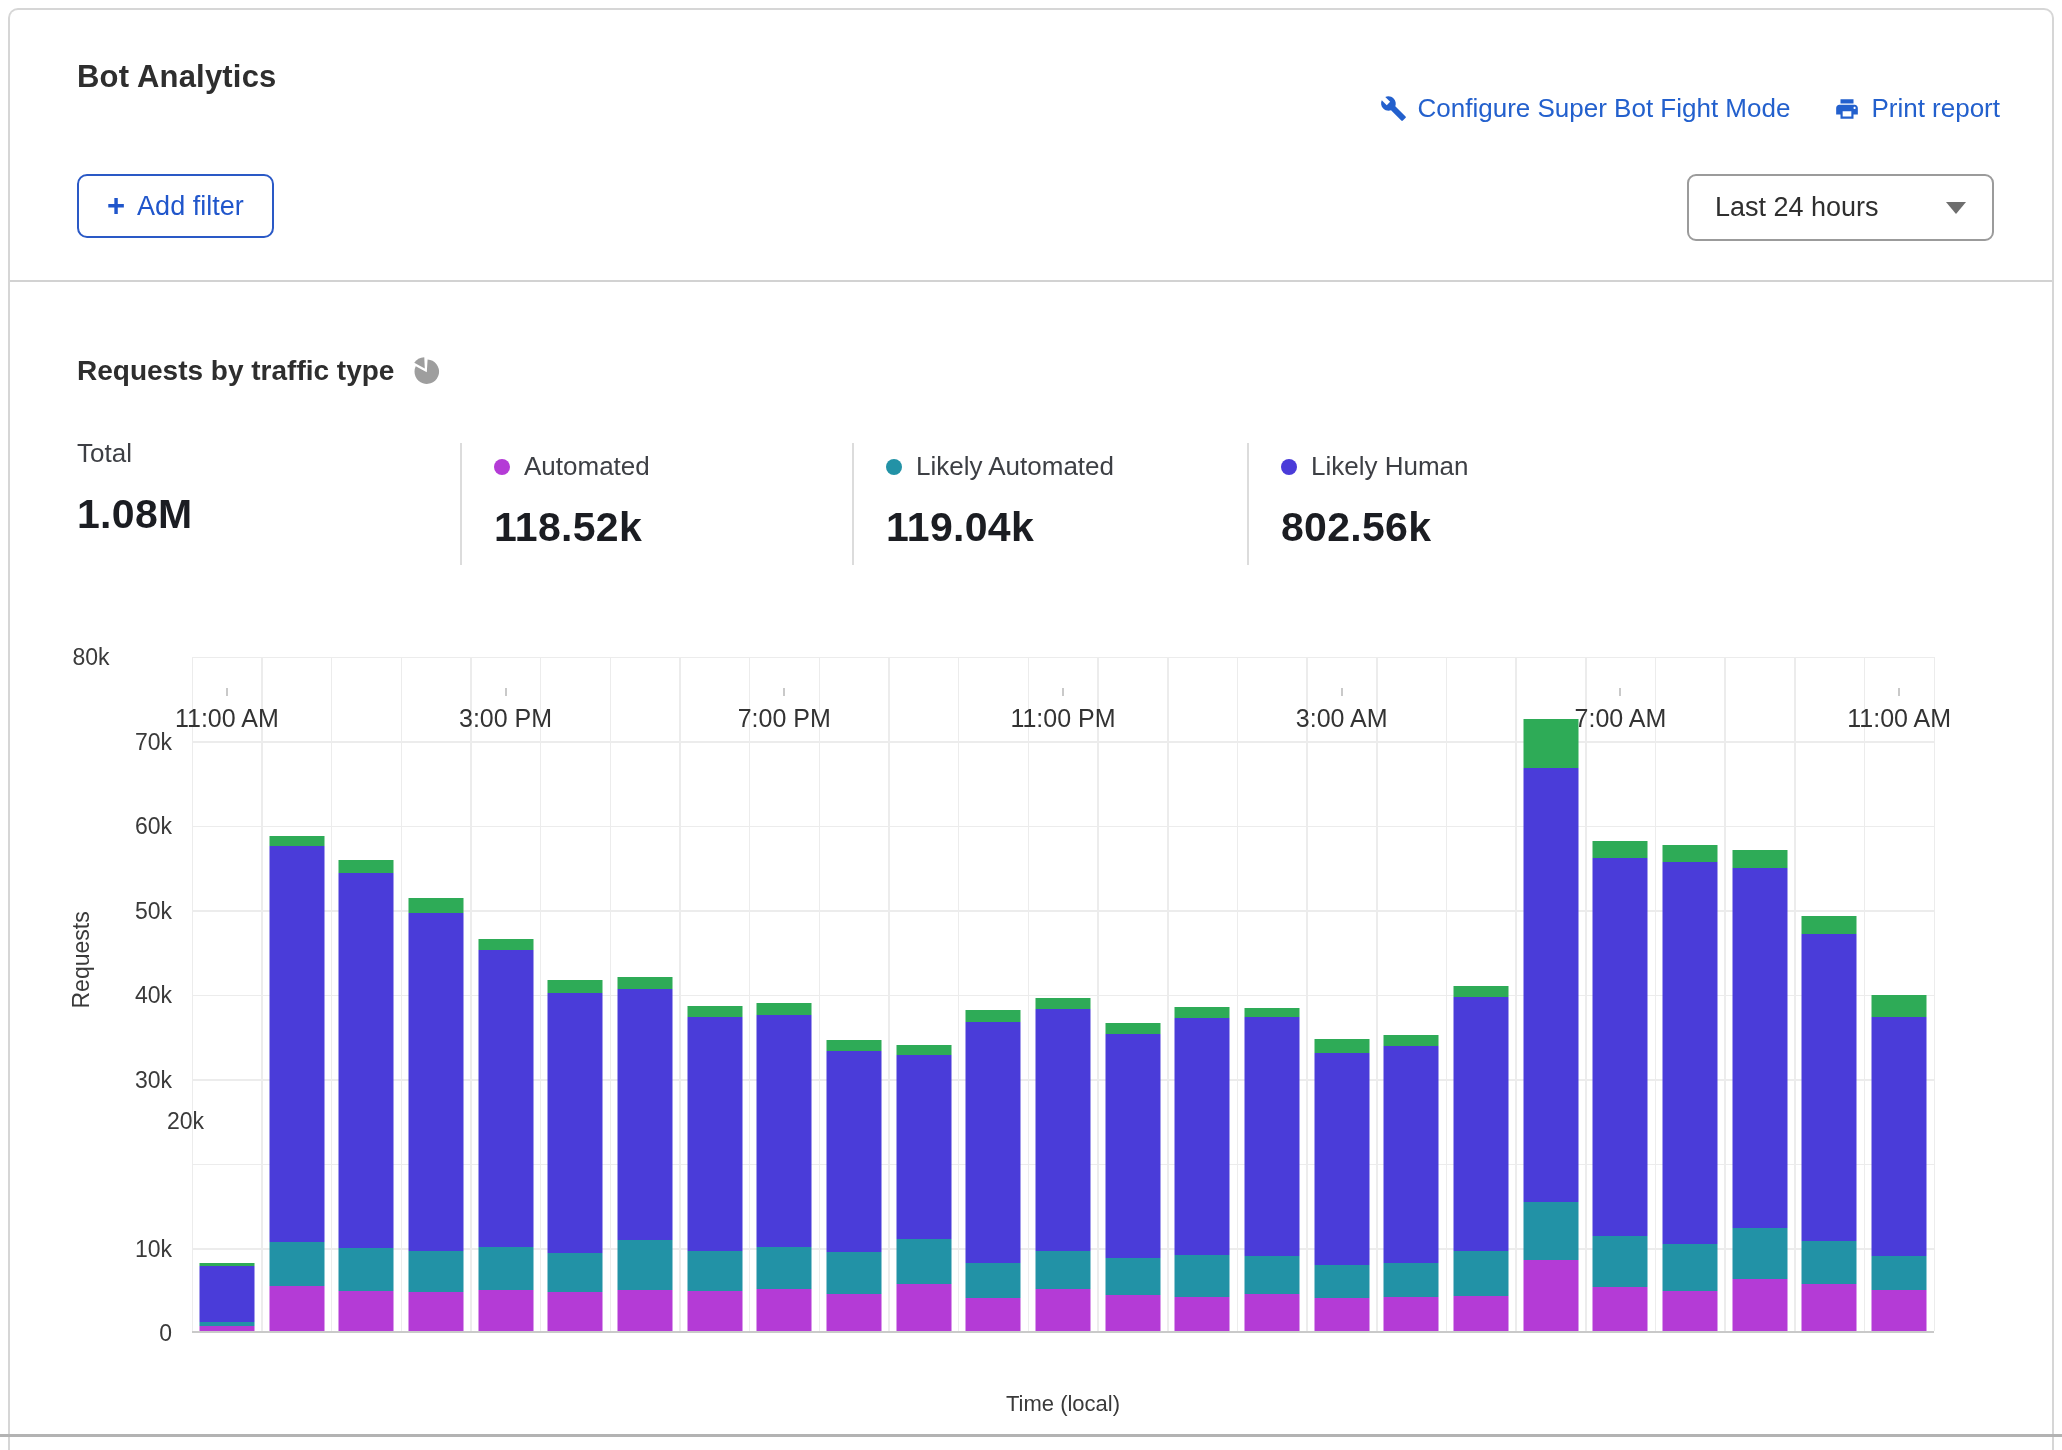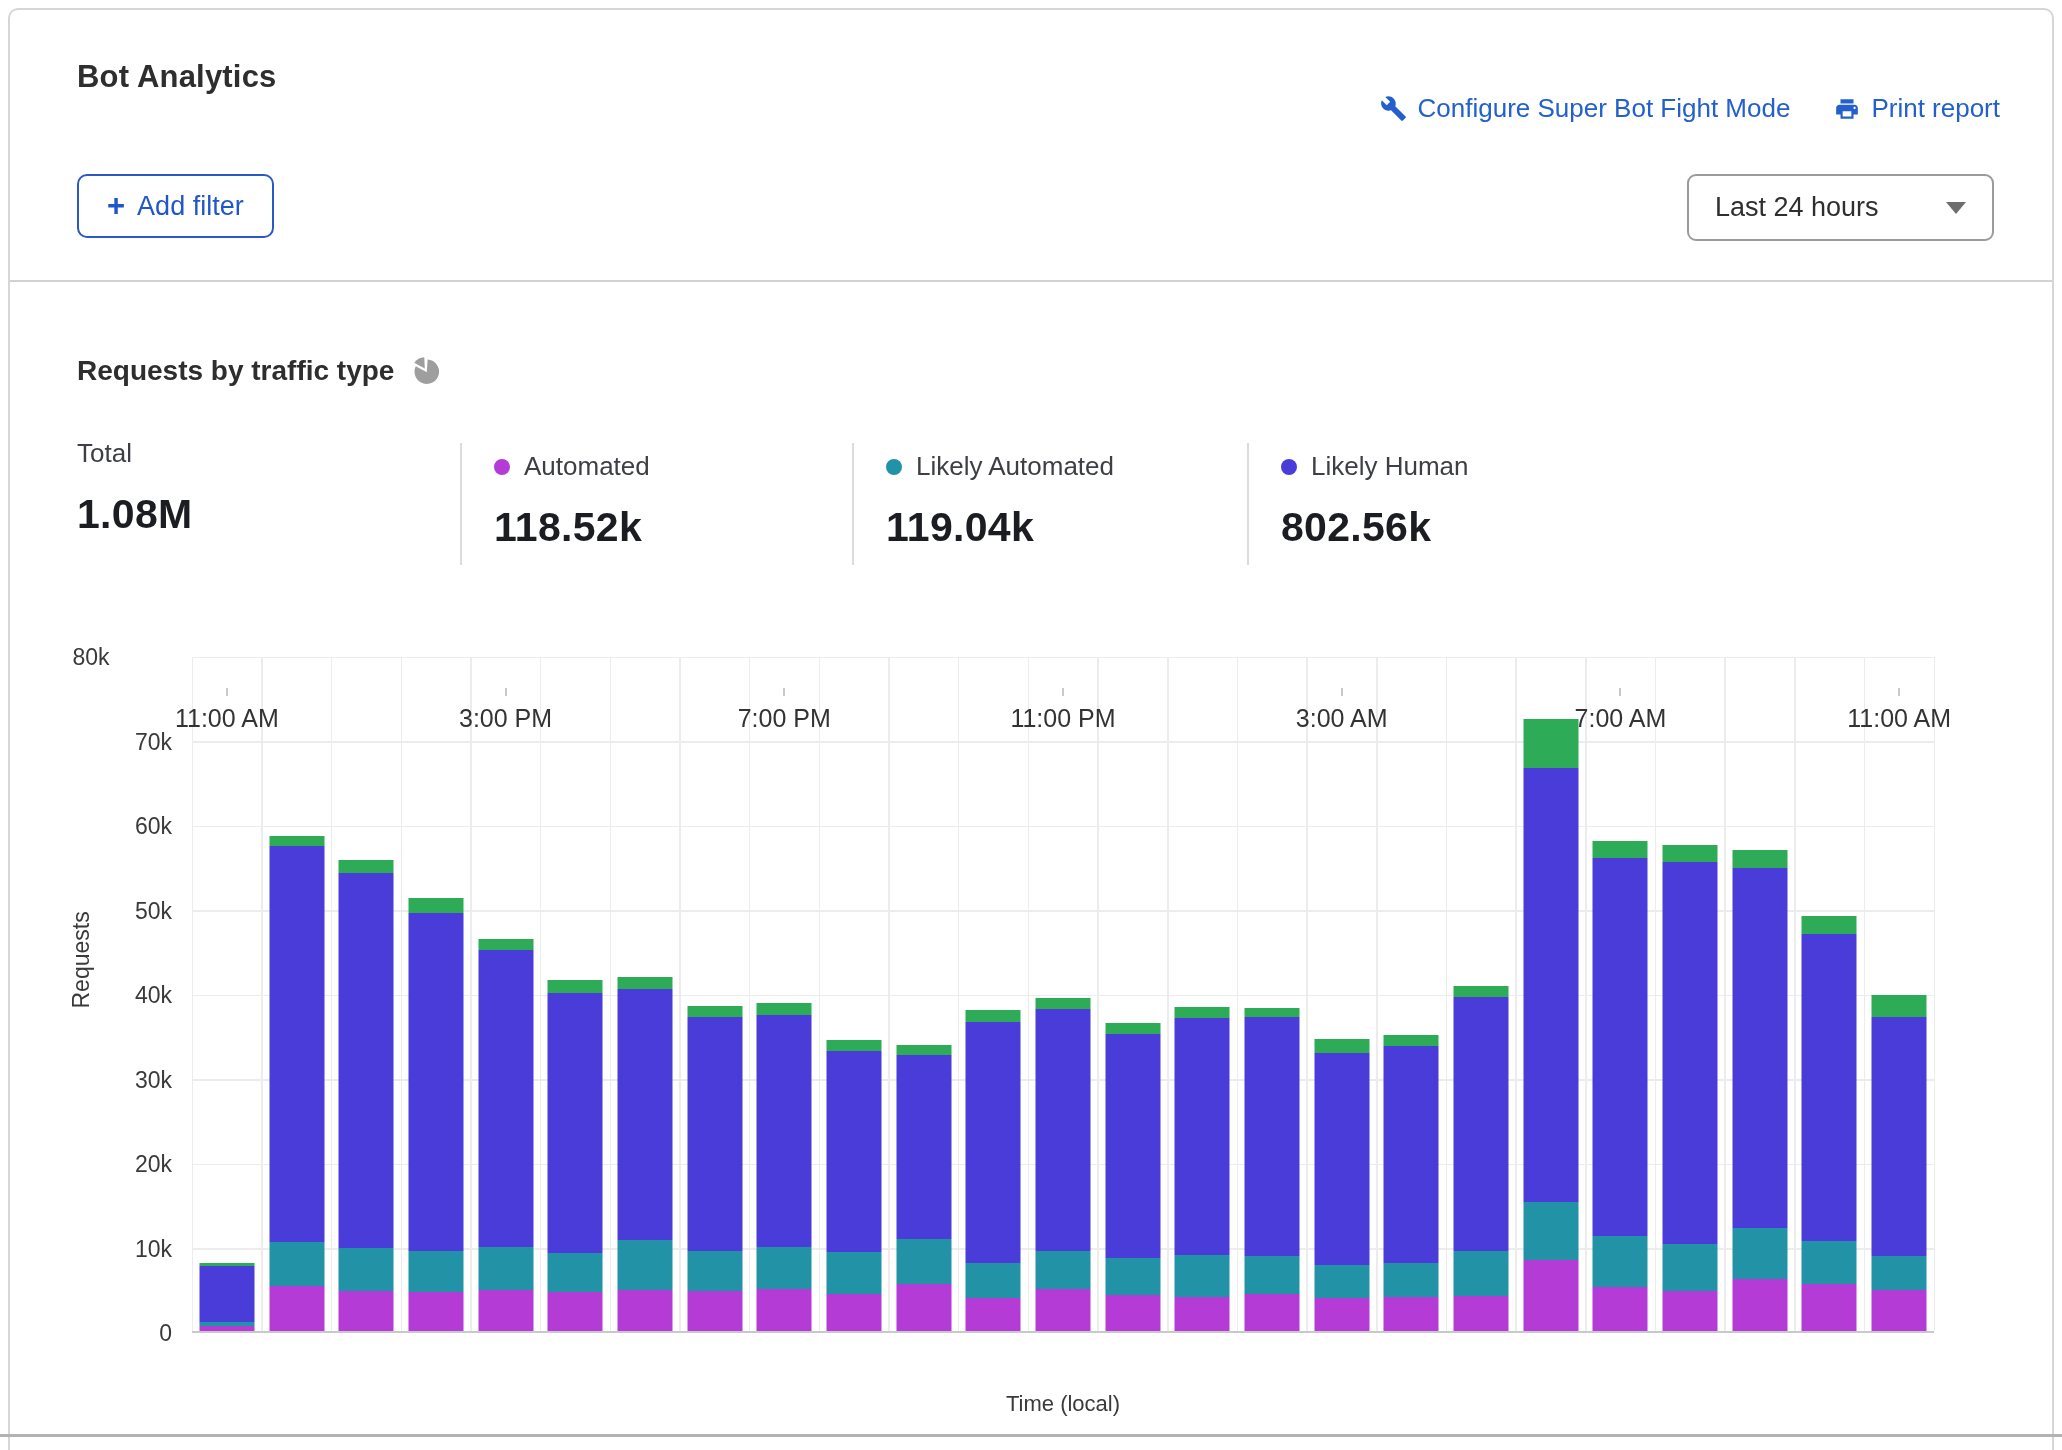--- a/index.html
+++ b/index.html
@@ -391,21 +391,21 @@
           </div>
         </div>
       </div>
     <div class="x-axis-title">Time (local)</div>
   <div class="y-label" style="top: 634px; text-align: center;">80k</div>
       <div class="y-label" style="top: 718.5px;">70k</div>
       <div class="y-label" style="top: 803px;">60k</div>
       <div class="y-label" style="top: 887.5px;">50k</div>
       <div class="y-label" style="top: 972px;">40k</div>
       <div class="y-label" style="top: 1056.5px;">30k</div>
-      <div class="y-label" style="top: 1141px;">20k</div>
+      <div class="y-label" style="top: 1098px; margin-left: 32px;">20k</div>
       <div class="y-label" style="top: 1225.5px;">10k</div>
       <div class="y-label" style="top: 1310px;">0</div>
       <div class="x-tick" style="left: 215.84px;"></div>
       <div class="x-label" style="left: 216.84px;">11:00 AM</div>
       <div class="x-tick" style="left: 494.56px;"></div>
       <div class="x-label" style="left: 495.56px;">3:00 PM</div>
       <div class="x-tick" style="left: 773.28px;"></div>
       <div class="x-label" style="left: 774.28px;">7:00 PM</div>
       <div class="x-tick" style="left: 1052px;"></div>
       <div class="x-label" style="left: 1053px;">11:00 PM</div>

